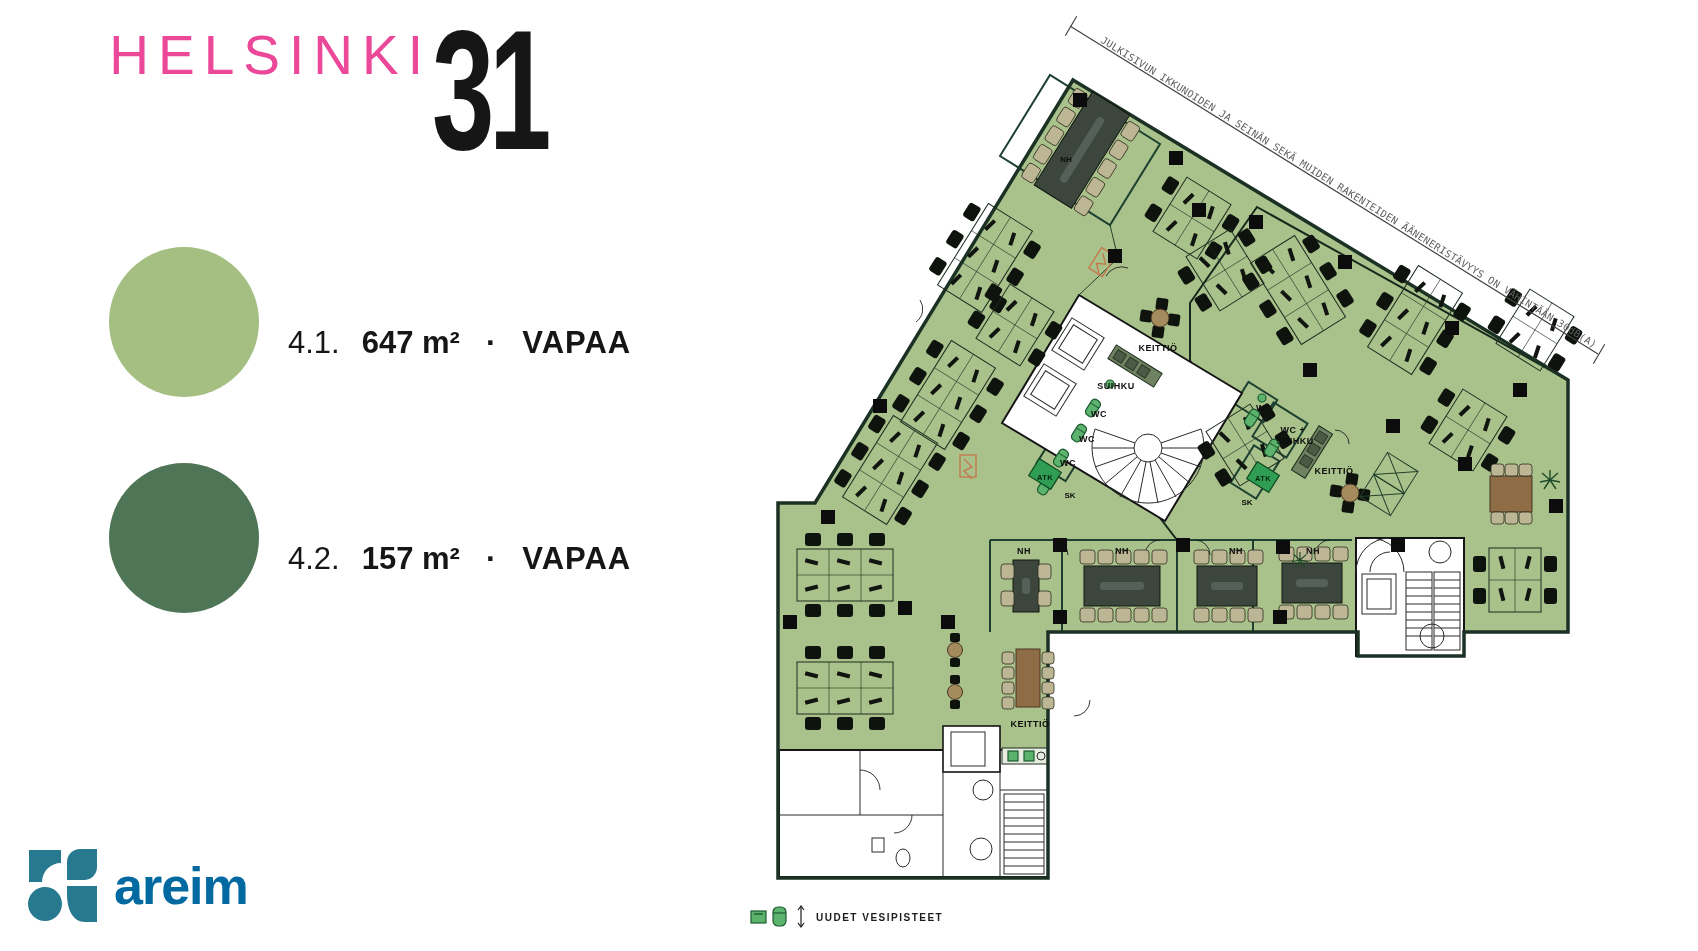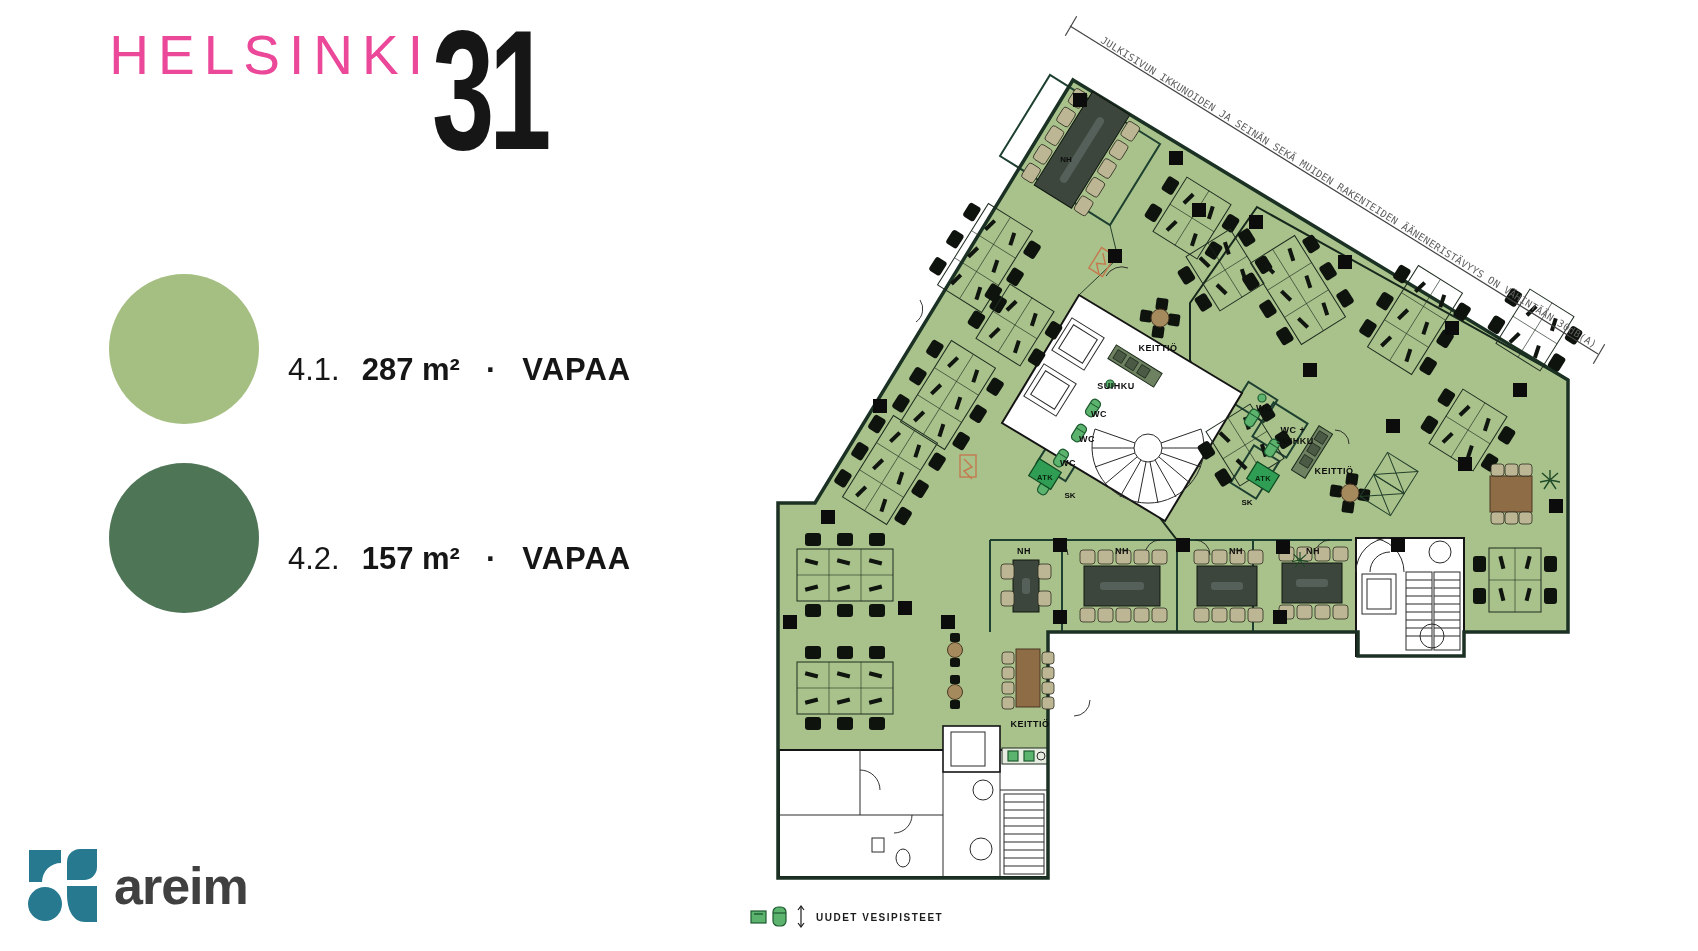--- a/index.html
+++ b/index.html
@@ -51,27 +51,27 @@
   .plnt{stroke:#1e4a27;stroke-width:1.4;fill:none;}
 </style>
 </head>
 <body>
 
 <div class="abs title-box">
   <div class="t2">HELSINKI</div>
 </div>
 <div class="abs t-num">31</div>
 
-<div class="abs unit-row" style="left:108px;top:274px;">
+<div class="abs unit-row" style="left:108px;top:247px;">
   <svg width="152" height="152">
     <circle cx="76" cy="76" r="75" fill="#a5bf82"></circle>
   </svg>
   <div class="txt">
     <span class="u-id">4.1.</span>
-    <span class="u-area">287 m²</span>
+    <span class="u-area">647 m²</span>
     <span class="u-dot">·</span>
     <span class="u-status">VAPAA</span>
   </div>
 </div>
 
 <div class="abs unit-row" style="left:108px;top:463px;">
   <svg width="152" height="152">
     <circle cx="76" cy="76" r="75" fill="#4f7557"></circle>
   </svg>
   <div class="txt">
@@ -84,21 +84,21 @@
 
 <div class="abs logo-row">
   <svg width="70" height="76" viewBox="0 0 70 76">
     <g fill="#26798e">
       <path d="M1,2 H33 V15 A19,19 0 0 0 14,34 H1 Z"></path>
       <path d="M39,32 V14 A13,13 0 0 1 52,1 H69 V19 A13,13 0 0 1 56,32 Z"></path>
       <circle cx="17" cy="56" r="17"></circle>
       <path d="M39,38 H69 V74 H57 C45,74 39,62 39,46 Z"></path>
     </g>
   </svg>
-  <span class="logo-text" style="color:#404040;">areim</span>
+  <span class="logo-text" style="color:#0369a1;">areim</span>
 </div>
 
 <svg class="abs" style="left:0;top:0;" width="1698" height="951" viewBox="0 0 1698 951">
 
   <defs>
 
     <g id="b3">
       <rect x="-48" y="-26" width="96" height="52" class="dsk"></rect>
       <line x1="-16" y1="-26" x2="-16" y2="26" class="dln"></line>
       <line x1="16" y1="-26" x2="16" y2="26" class="dln"></line>

